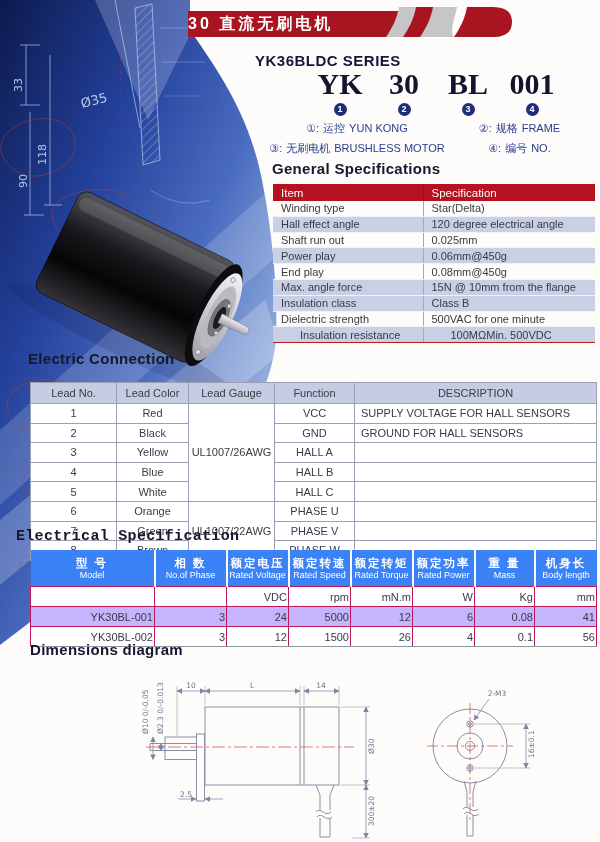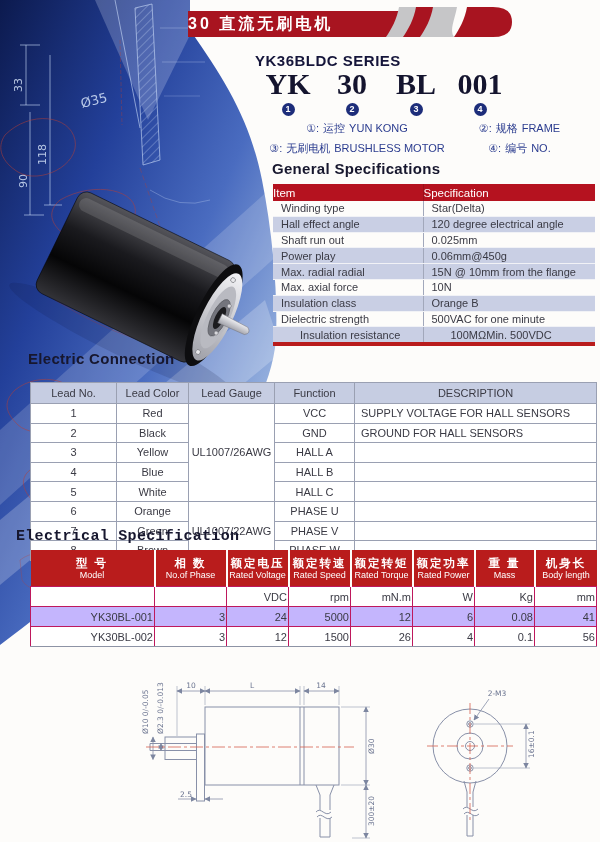--- a/index.html
+++ b/index.html
@@ -15,21 +15,21 @@
   .banner-title{
     position:absolute;left:0;top:10px;color:#fff;font-size:16px;font-weight:bold;
     letter-spacing:3px;white-space:nowrap;
   }
   
   .series-title{
     position:absolute;left:255px;top:52px;font-size:15px;font-weight:bold;color:#15153a;
     letter-spacing:0.5px;
   }
   .code-row{
-    position:absolute;left:256px;top:68px;width:296px;display:flex;justify-content:flex-start;
+    position:absolute;left:268px;top:68px;width:296px;display:flex;justify-content:flex-end;
   }
   .code-part{width:64px;text-align:center;}
   .code-text{font-family:"Liberation Serif",serif;font-weight:bold;font-size:30px;line-height:32px;color:#14142e;}
   .code-badge{
     width:13px;height:13px;border-radius:50%;background:#1d2d7a;color:#fff;
     font-size:9px;font-weight:bold;line-height:13px;text-align:center;margin:3px auto 0;
   }
   .legend{
     position:absolute;left:263px;top:121px;width:325px;
     display:grid;grid-template-columns:192px 133px;row-gap:5px;
@@ -41,50 +41,50 @@
     position:absolute;font-size:15px;font-weight:bold;color:#17172e;letter-spacing:0.3px;
     white-space:nowrap;
   }
   
   .genspec{
     position:absolute;left:273px;top:184px;width:322px;border-collapse:collapse;table-layout:fixed;
     font-size:11px;
   }
   .genspec th{
     background:#b5121f;color:#fff;font-weight:normal;font-size:11.5px;text-align:left;
-    height:17px;padding:0 0 0 0;
+    height:17px;padding:0 0 0 8px;
   }
   .genspec th:first-child{border-right:1px solid #99101b;}
   .genspec td{
     height:14.8px;padding:0 0 0 8px;color:#3a3a44;border-bottom:1px solid #f1f2f6;
     overflow:hidden;white-space:nowrap;
   }
   .genspec td:first-child{border-right:1px solid #a2a8bb;}
   .genspec tr.alt td{background:#c9cfe4;}
-  .genspec tr:last-child td{border-bottom:4px solid #b91c1c;padding-left:27px;}
+  .genspec tr:last-child td{border-bottom:1px solid #b91c1c;padding-left:27px;}
   
   .electable{
     position:absolute;left:30px;top:382px;width:566px;border-collapse:collapse;table-layout:fixed;
     font-size:11px;color:#3a3a44;padding-left:42px;
   }
   .electable th{
     background:#c6cde2;font-weight:normal;height:18px;border:1px solid #9aa0b2;
   }
   .electable td{
     height:16.6px;border:1px solid #9aa0b2;text-align:center;background:#fff;
     overflow:hidden;white-space:nowrap;
   }
   .electable td.desc{text-align:left;padding-left:6px;}
   
   .espec{
     position:absolute;left:30px;top:550px;width:566px;border-collapse:collapse;table-layout:fixed;
     font-size:11px;color:#3a3a44;text-align:center;
   }
   .espec th{
-    background:#b91c1c;color:#fff;height:32px;padding:2px 0;font-weight:normal;
+    background:#3b82f6;color:#fff;height:32px;padding:2px 0;font-weight:normal;
     border-left:2px solid #fdfcfa;
   }
   .espec th:first-child{border-left:none;}
   .espec .h-cn{font-size:11.5px;font-weight:bold;letter-spacing:2px;line-height:14px;}
   .espec .h-en{font-size:9px;line-height:11px;}
   .espec td{height:17px;border:1px solid #be185d;background:#fff;text-align:right;}
   .espec tr.hl td{background:#c4b5fd;}
   .espec tr:last-child td{border-bottom:1px solid #8d93a5;}
   
   .dims{position:absolute;left:0;top:660px;}
@@ -243,31 +243,31 @@
           <td>120 degree electrical angle</td>
         </tr>
     <tr>
           <td>Shaft run out</td>
           <td>0.025mm</td>
         </tr>
     <tr class="alt">
           <td>Power play</td>
           <td>0.06mm@450g</td>
         </tr>
+    <tr>
+          <td>End play</td>
+          <td>0.08mm@450g</td>
+        </tr>
     <tr class="alt">
-          <td>Max. radial radial</td>
+          <td>Max. angle force</td>
           <td>15N @ 10mm from the flange</td>
-        </tr>
-    <tr>
-          <td>Max. axial force</td>
-          <td>10N</td>
         </tr>
     <tr class="alt">
           <td>Insulation class</td>
-          <td>Orange B</td>
+          <td>Class B</td>
         </tr>
     <tr>
           <td>Dielectric strength</td>
           <td>500VAC for one minute</td>
         </tr>
     <tr class="alt">
           <td>Insulation resistance</td>
           <td>100MΩMin. 500VDC</td>
         </tr>
   </tbody>
@@ -416,20 +416,21 @@
       <td>12</td>
       <td>1500</td>
       <td>26</td>
       <td>4</td>
       <td>0.1</td>
       <td>56</td>
     </tr>
   </tbody>
     </table>
 
+  <div class="sec-heading" style="left:30px;top:641px;">Dimensions diagram</div>
 
   <svg class="dims" width="600" height="182" viewBox="0 0 600 182">
     <defs>
       <marker id="arr" viewBox="0 0 10 10" refX="9" refY="5" markerWidth="7" markerHeight="7" orient="auto-start-reverse">
         <path d="M0,0 L10,5 L0,10 Z" fill="#7d86a0"></path>
       </marker>
     </defs>
 
     <g stroke="#8890a8" stroke-width="1" fill="none">
       <rect x="205" y="47" width="134" height="78"></rect>

